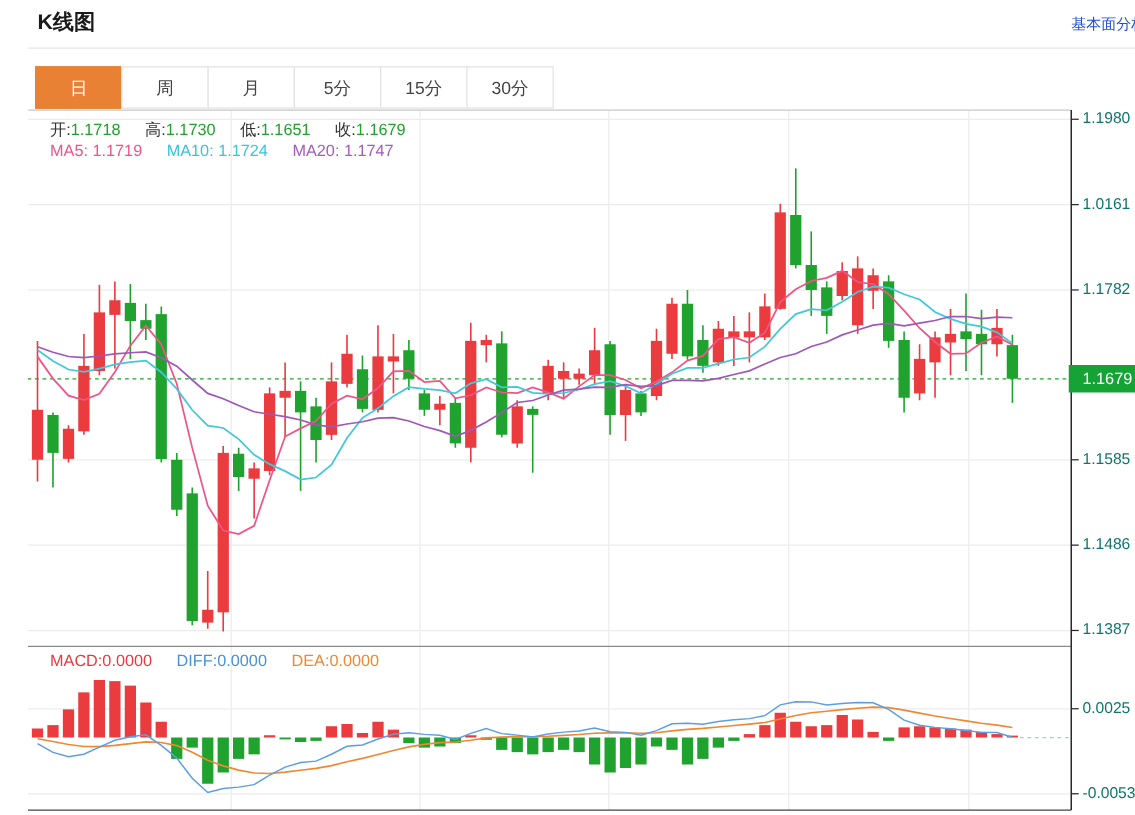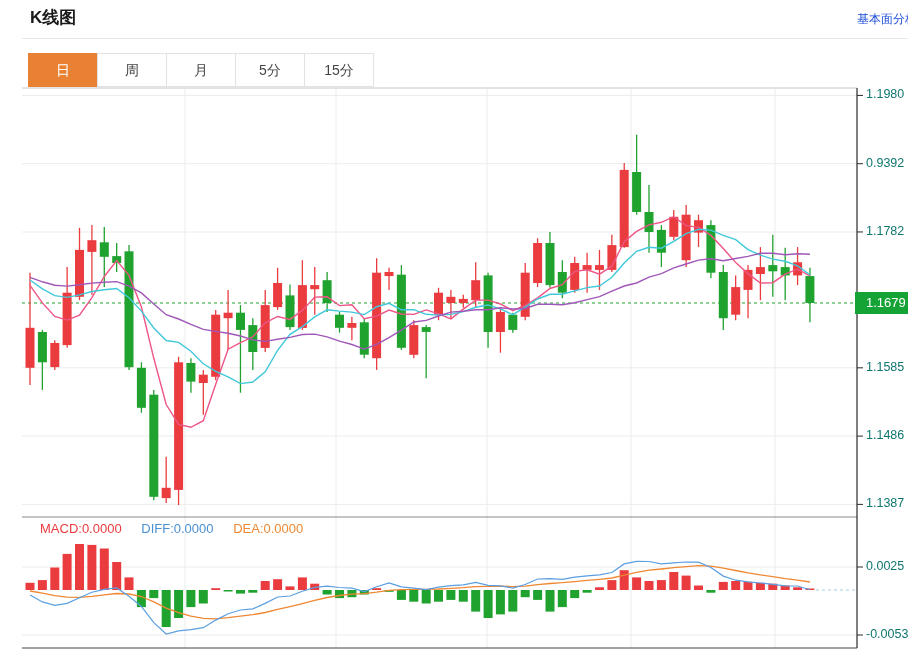--- a/index.html
+++ b/index.html
@@ -36,20 +36,21 @@
   <div class="page-title">K线图</div>
   <a class="fa-link">基本面分析&gt;</a>
   <div class="header-divider"></div>
 
   <div class="tabs" id="tabs">
       <div class="tab selected">日</div>
       <div class="tab">周</div>
       <div class="tab">月</div>
       <div class="tab">5分</div>
       <div class="tab">15分</div>
+      <div class="tab">30分</div>
     </div>
 
   <svg id="chart" class="chart-svg" width="908" height="652">
       <line x1="163" y1="88" x2="163" y2="648" stroke="#ececec" stroke-width="1"></line>
       <line x1="314" y1="88" x2="314" y2="648" stroke="#ececec" stroke-width="1"></line>
       <line x1="465" y1="88" x2="465" y2="648" stroke="#ececec" stroke-width="1"></line>
       <line x1="609" y1="88" x2="609" y2="648" stroke="#ececec" stroke-width="1"></line>
       <line x1="753" y1="88" x2="753" y2="648" stroke="#ececec" stroke-width="1"></line>
       <line x1="0" y1="95.4" x2="835" y2="95.4" stroke="#ececec" stroke-width="1"></line>
       <line x1="0" y1="163.7" x2="835" y2="163.7" stroke="#ececec" stroke-width="1"></line>
@@ -265,31 +266,42 @@
       <rect x="733.9" y="582.8" width="9" height="7.2" fill="#ea3b3f"></rect>
       <rect x="746.3" y="583.7" width="9" height="6.3" fill="#ea3b3f"></rect>
       <rect x="758.7" y="585.5" width="9" height="4.5" fill="#ea3b3f"></rect>
       <rect x="771.1" y="587.3" width="9" height="2.7" fill="#ea3b3f"></rect>
       <rect x="783.4" y="588.5" width="9" height="1.5" fill="#ea3b3f"></rect>
       <polyline points="8.0,591.0 20.4,593.2 32.8,595.6 45.1,597.2 57.5,597.3 69.9,596.3 82.3,594.9 94.7,593.5 107.0,594.0 119.4,596.5 131.8,601.8 144.2,608.2 156.6,612.7 168.9,616.1 181.3,618.4 193.7,618.8 206.1,617.7 218.5,616.2 230.8,614.7 243.2,612.5 255.6,609.4 268.0,606.7 280.4,603.6 292.7,600.4 305.1,597.5 317.5,595.5 329.9,594.1 342.3,593.6 354.6,592.2 367.0,590.3 379.4,589.7 391.8,589.3 404.2,589.4 416.5,589.0 428.9,588.3 441.3,587.6 453.7,586.6 466.1,586.3 478.4,586.2 490.8,586.6 503.2,586.2 515.6,584.7 528.0,583.5 540.3,582.7 552.7,581.6 565.1,580.4 577.5,579.3 589.9,578.0 602.2,575.2 614.6,572.4 627.0,570.2 639.4,569.0 651.8,567.7 664.1,566.6 676.5,565.7 688.9,566.1 701.3,568.1 713.7,570.5 726.0,572.8 738.4,574.8 750.8,576.7 763.2,578.6 775.6,580.1 787.9,582.0" fill="none" stroke="#ef8833" stroke-width="1.3"></polyline>
       <polyline points="8.0,594.9 20.4,601.9 32.8,605.4 45.1,603.4 57.5,597.7 69.9,592.2 82.3,589.4 94.7,587.9 107.0,596.3 119.4,606.5 131.8,622.6 144.2,634.0 156.6,630.8 168.9,629.7 181.3,627.7 193.7,620.1 206.1,613.7 218.5,610.0 230.8,608.9 243.2,603.4 255.6,597.0 268.0,596.0 280.4,591.2 292.7,587.4 305.1,586.2 317.5,587.5 329.9,588.2 342.3,591.6 354.6,586.7 367.0,582.9 379.4,586.9 391.8,588.1 404.2,589.6 416.5,587.2 428.9,585.7 441.3,584.8 453.7,582.4 466.1,585.4 478.4,585.9 490.8,588.1 503.2,584.5 515.6,579.0 528.0,578.7 540.3,579.3 552.7,577.2 565.1,575.8 577.5,574.9 589.9,572.5 602.2,563.9 614.6,561.4 627.0,561.5 639.4,563.9 651.8,562.8 664.1,562.0 676.5,562.2 688.9,567.5 701.3,576.1 713.7,580.2 726.0,581.9 738.4,583.0 750.8,584.4 763.2,585.9 775.6,586.0 787.9,589.8" fill="none" stroke="#5b9fe0" stroke-width="1.2"></polyline>
       <line x1="793.94" y1="590" x2="835" y2="590" stroke="#a3cbe8" stroke-width="1" stroke-dasharray="3,3"></line>
     </svg>
 
-
+  <div class="legend" style="top:95px;">
+    <span class="li"><span class="lbl-dark">开:</span><span class="val-green">1.1718</span></span>
+    <span class="li"><span class="lbl-dark">高:</span><span class="val-green">1.1730</span></span>
+    <span class="li"><span class="lbl-dark">低:</span><span class="val-green">1.1651</span></span>
+    <span class="li"><span class="lbl-dark">收:</span><span class="val-green">1.1679</span></span>
+  </div>
+
+  <div class="legend" style="top:113px;">
+    <span class="li ma5"><span>MA5:</span> <span>1.1719</span></span>
+    <span class="li ma10"><span>MA10:</span> <span>1.1724</span></span>
+    <span class="li ma20"><span>MA20:</span> <span>1.1747</span></span>
+  </div>
 
   <div class="legend" style="top:521px;text-align:right;">
     <span class="li macd-t"><span>MACD:</span><span>0.0000</span></span>
     <span class="li diff-t"><span>DIFF:</span><span>0.0000</span></span>
     <span class="li dea-t"><span>DEA:</span><span>0.0000</span></span>
   </div>
 
   <div id="price-ticks">
       <div class="axis-label" style="top: 87.4138px;">1.1980</div>
-      <div class="axis-label" style="top: 155.69px;">0.9392</div>
+      <div class="axis-label" style="top: 155.69px;">1.0161</div>
       <div class="axis-label" style="top: 223.966px;">1.1782</div>
       <div class="axis-label" style="top: 359.828px; text-align: center;">1.1585</div>
       <div class="axis-label" style="top: 428.103px;">1.1486</div>
       <div class="axis-label" style="top: 496.379px;">1.1387</div>
     </div>
   <div id="macd-ticks">
       <div class="axis-label" style="top: 559px;">0.0025</div>
       <div class="axis-label" style="top: 627px;">-0.0053</div>
     </div>
 

